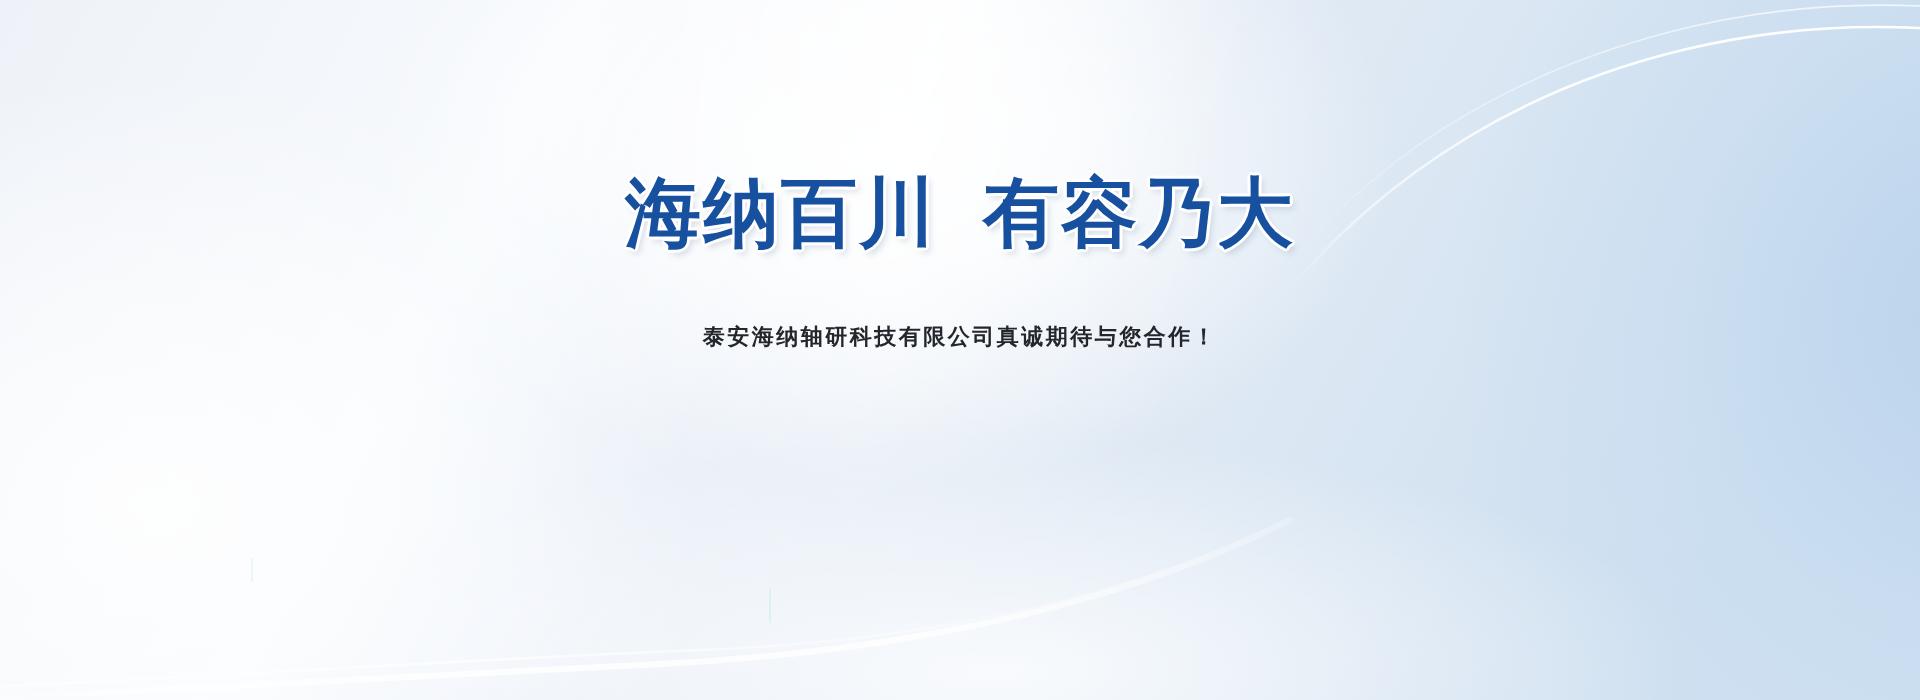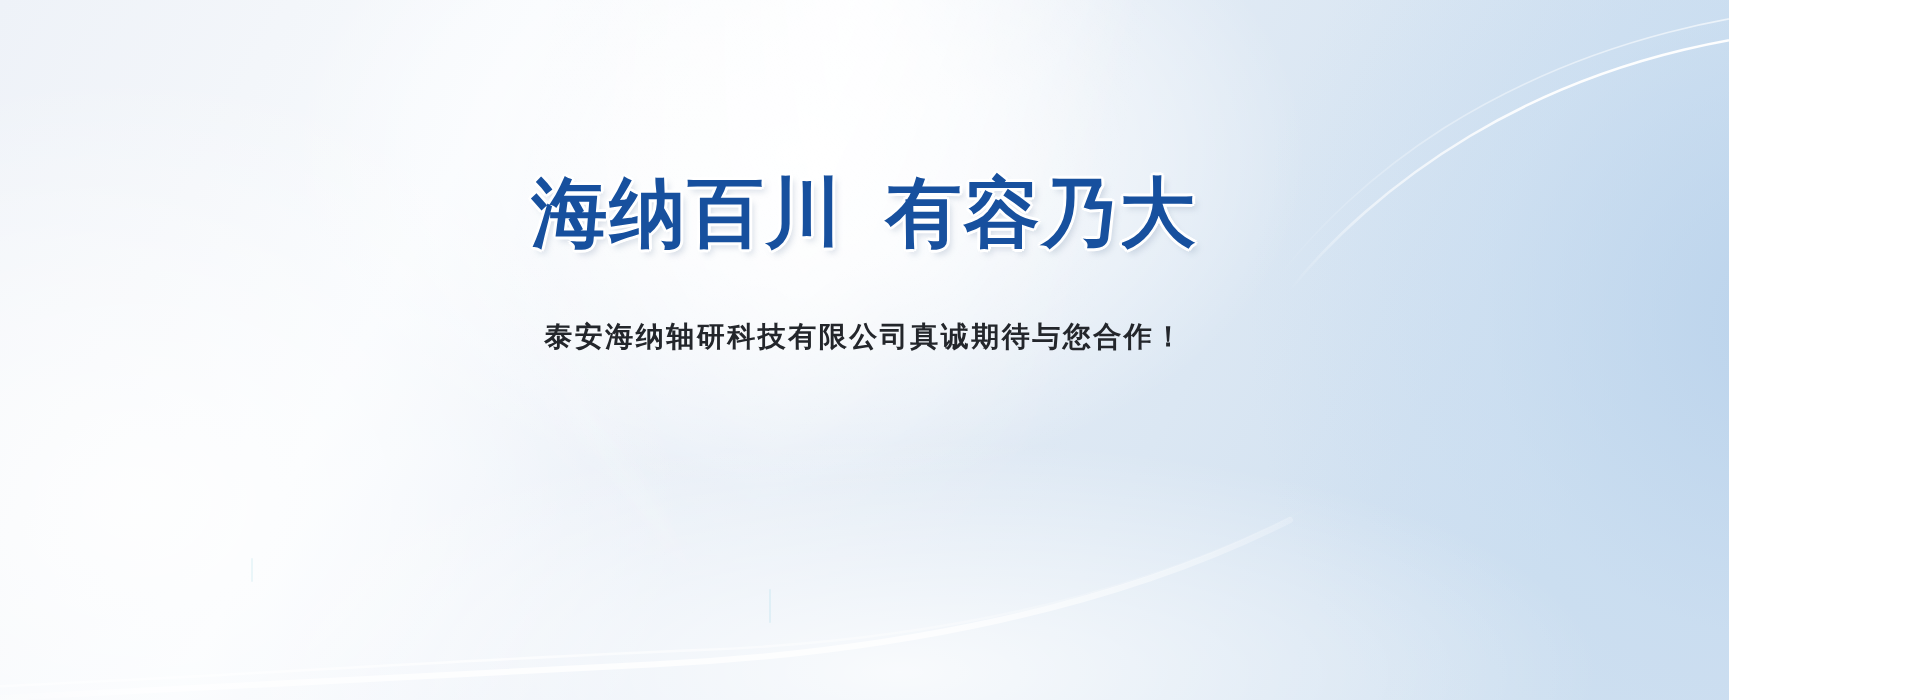--- a/index.html
+++ b/index.html
@@ -7,24 +7,24 @@
     margin: 0;
     padding: 0;
     width: 1920px;
     height: 700px;
     overflow: hidden;
     background: #ffffff;
   }
 
   #banner {
     position: relative;
-    width: 1729px;
+    width: 1920px;
     height: 700px;
     overflow: hidden;
-    font-family: Liberation Serif, serif;
+    font-family: Liberation Sans, sans-serif;
     
     background:
       linear-gradient(118deg,
         #eef2f8 0%,
         #f3f6fa 14%,
         #f7fafd 26%,
         #eaf0f8 40%,
         #e2ebf5 54%,
         #dbe7f3 66%,
         #d3e2f1 78%,
@@ -141,21 +141,21 @@
        0px -3px 0 #ffffff,
        0px  3px 0 #ffffff,
        4px  5px 6px rgba(120,140,170,0.28);
   }
 
   .subtitle-cn {
     position: absolute;
     left: 0;
     right: 0;
     top: 313px;
-    font-size: 28px;
+    font-size: 22px;
     line-height: 48px;
     font-weight: 700;
     letter-spacing: 2.5px;
     color: #23262b;
   }
 
   .subtitle-en {
     position: absolute;
     left: 0;
     right: 0;

